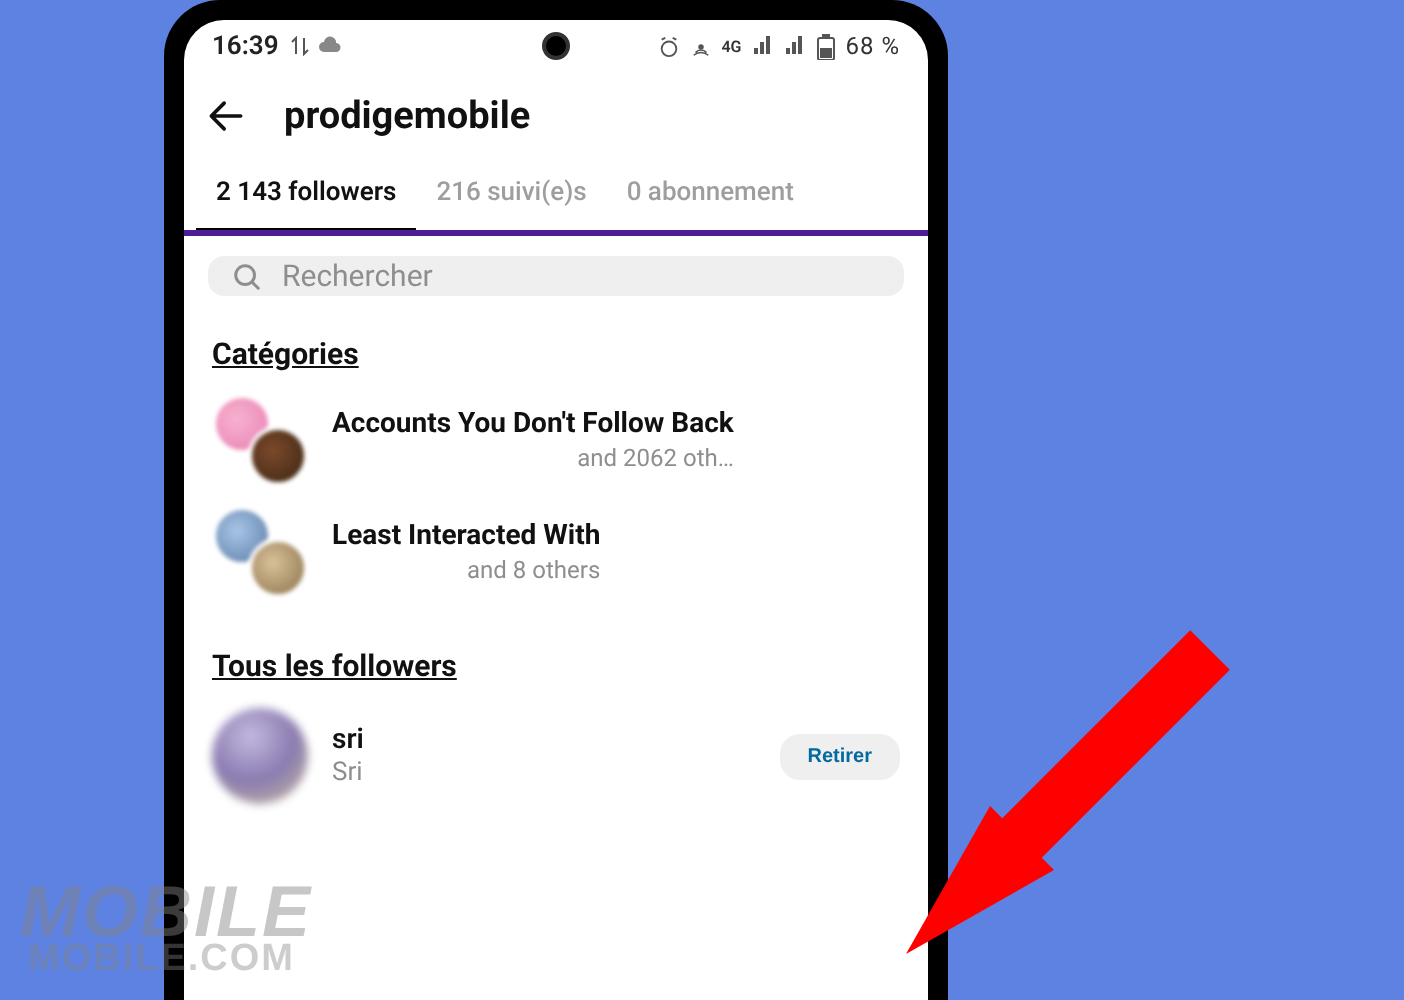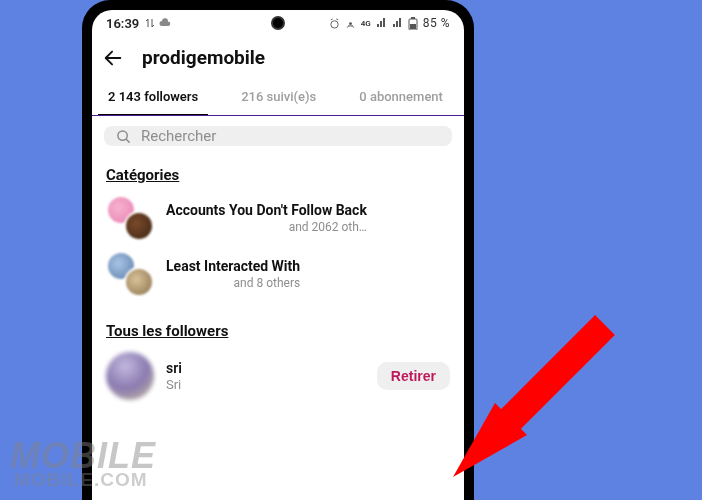--- a/index.html
+++ b/index.html
@@ -58,22 +58,21 @@
     display: flex;
     align-items: center;
     padding: 10px 14px 10px 10px;
     gap: 18px;
   }
   .header .back-icon svg { display:block; }
   .header .title { font-size: 19px; font-weight: 700; color:#111; }
   .tabs {
     display: flex;
     padding: 0 6px;
-    border-bottom: 1px solid #4c1d95;
-    gap: 23px;
+    border-bottom: 3px solid #4c1d95;
   }
   .tab {
     padding: 10px 10px 10px 10px;
     font-size: 13px;
     color: #9e9e9e;
     font-weight: 500;
     white-space: nowrap;
     border-bottom: 1px solid transparent;
   }
   .tab.active {
@@ -140,23 +139,23 @@
     filter: blur(2px);
   }
   .follower-text .uname { font-size: 14px; font-weight:600; color:#111; }
   .follower-text .dname { font-size: 13px; color:#8e8e8e; margin-top:1px; }
   .remove-btn {
     margin-left: auto;
     background: #efefef;
     border: none;
     border-radius: 10px;
     padding: 6px 14px;
-    font-size: 14px;
+    font-size: 10px;
     font-weight: 600;
-    color:#be185d;
+    color:#0369a1;
     cursor: pointer;
   }
   .red-arrow {
     position: absolute;
     left: 435px;
     top: 305px;
     pointer-events: none;
   }
   .watermark {
     position: absolute;
@@ -204,21 +203,21 @@
             <path d="M1 9h2V6H1zM4 9h2V3H4zM7 9h2V0H7z" fill="#555"></path>
           </svg>
         <svg width="11" height="10" viewBox="0 0 11 10">
             <path d="M1 9h2V6H1zM4 9h2V3H4zM7 9h2V0H7z" fill="#555"></path>
           </svg>
         <svg width="10" height="13" viewBox="0 0 10 13">
             <rect x="1" y="2" width="8" height="11" rx="1" stroke="#555" fill="none"></rect>
             <rect x="3" y="0" width="4" height="2" fill="#555"></rect>
             <rect x="2" y="7" width="6" height="5" fill="#555"></rect>
           </svg>
-        <span class="pct">85 %</span>
+        <span class="pct">68 %</span>
       </span>
     </div>
 
     <div class="header">
       <span class="back-icon">
         <svg width="22" height="22" viewBox="0 0 24 24">
             <path d="M20 12H5M11 5l-7 7 7 7" stroke="#111" stroke-width="2" fill="none" stroke-linecap="round" stroke-linejoin="round"></path>
           </svg>
       </span>
       <span class="title">prodigemobile</span>

